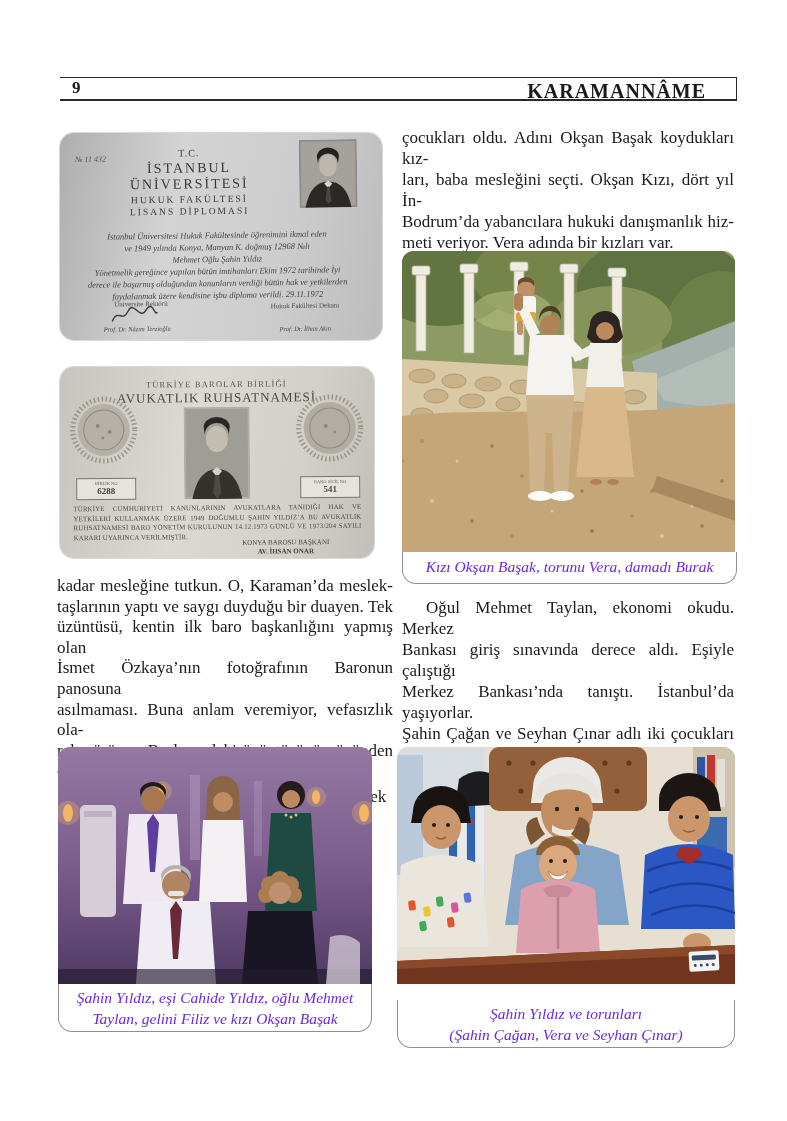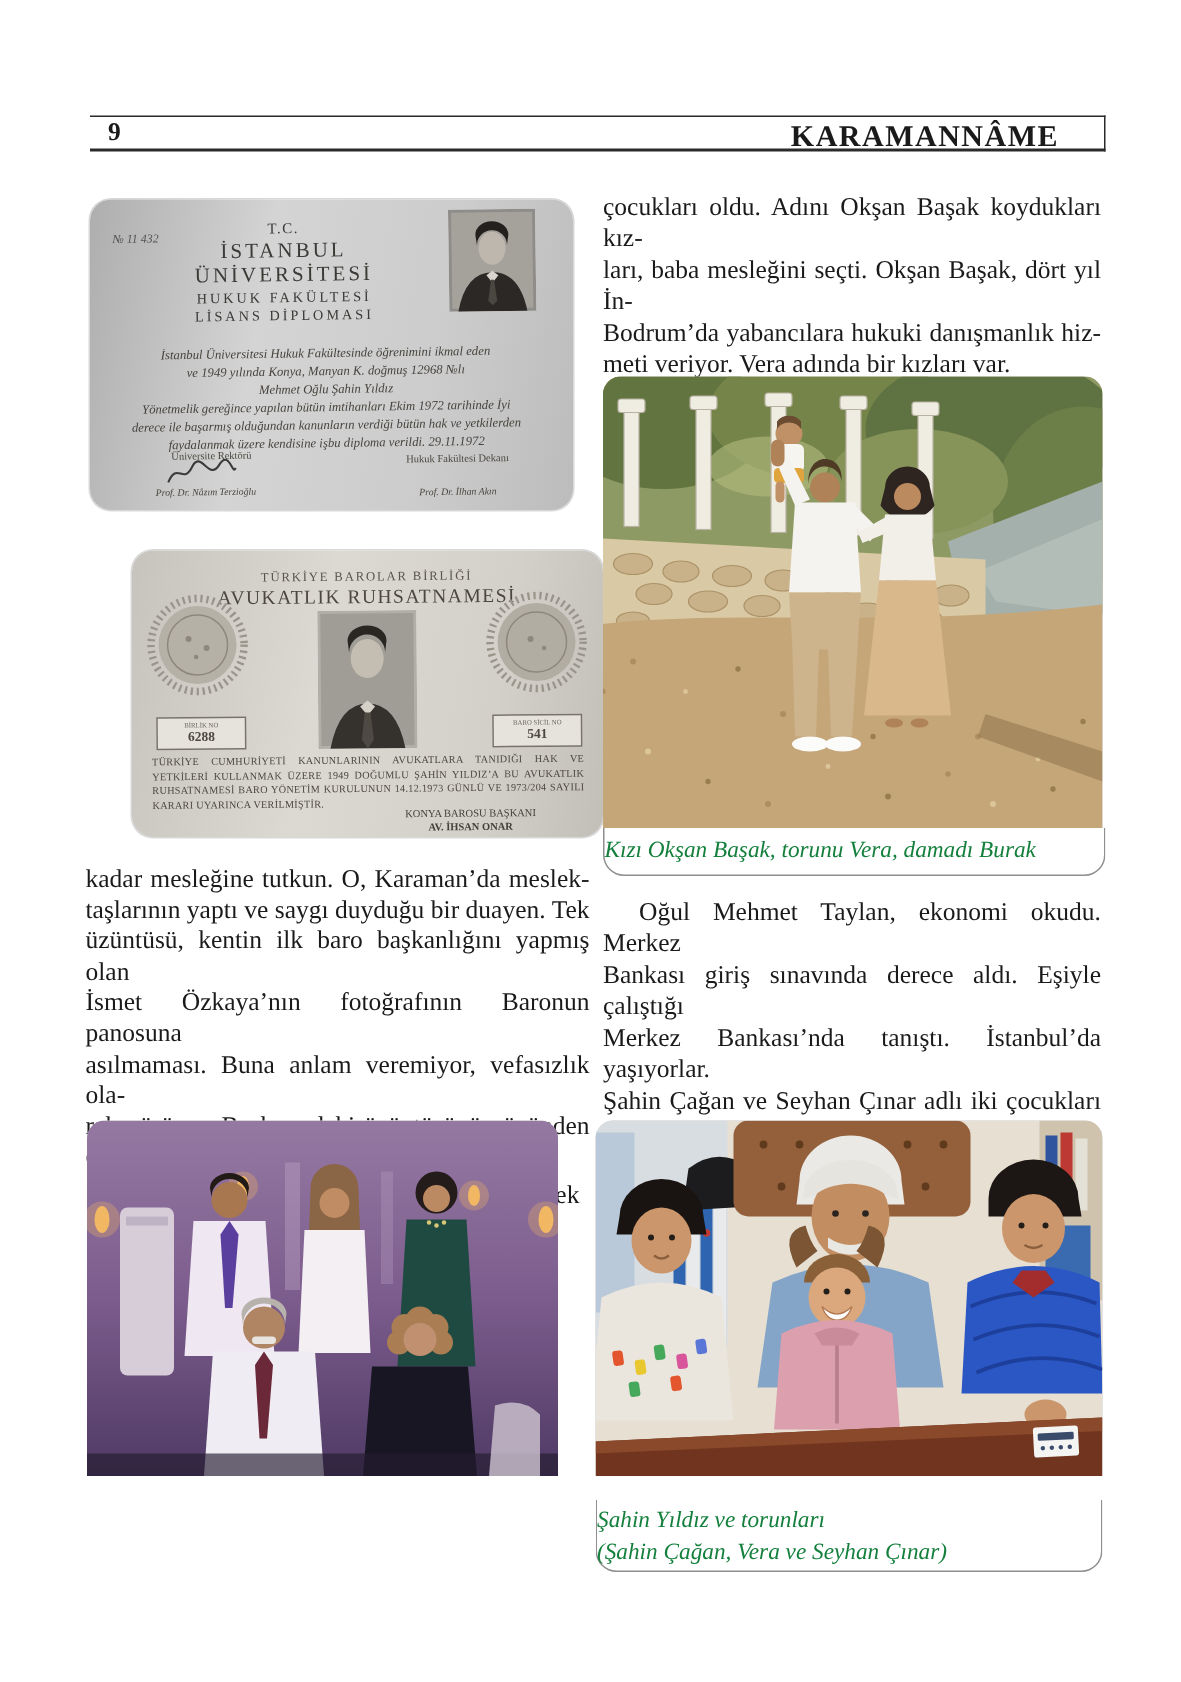--- a/index.html
+++ b/index.html
@@ -10,21 +10,21 @@
   .hline{position:absolute;background:#2a2a2a;}
   .pagenum{position:absolute;left:72px;top:78px;font-size:17px;font-weight:bold;}
   .ptitle{position:absolute;right:81px;top:80px;font-size:20px;font-weight:bold;letter-spacing:1px;}
 
   
   .doc{position:absolute;border-radius:14px;overflow:hidden;box-shadow:0 0 0 1px #d8d8d8;}
   .doc-inner{position:absolute;inset:0;transform:rotate(-0.8deg);}
   .doc1{left:60px;top:133px;width:322px;height:207px;
         background:linear-gradient(100deg,#aeaeae,#d4d4d4 35%,#cccccc 70%,#bcbcbc);}
   .doc2{left:60px;top:367px;width:314px;height:191px;
-        background:linear-gradient(100deg,#c7c4be,#dcd9d3 40%,#d3d0c9 75%,#c2bfb8);margin-left:28px;}
+        background:linear-gradient(100deg,#c7c4be,#dcd9d3 40%,#d3d0c9 75%,#c2bfb8);}
   .d-abs{position:absolute;}
   .d-center{text-align:center;}
   .preline{white-space:pre-line;}
   .doc1 .d-no{left:16px;top:20px;font-size:8px;font-style:italic;color:#555;}
   .doc1 .d-heads{left:30px;top:14px;width:200px;color:#3c3a37;}
   .doc1 .d-t1{font-size:10px;letter-spacing:1px;}
   .doc1 .d-t2{font-size:14px;letter-spacing:2px;margin-top:2px;}
   .doc1 .d-t3{font-size:9.5px;letter-spacing:2px;margin-top:2px;}
   .doc1 .d-t4{font-size:9.5px;letter-spacing:2px;margin-top:2px;}
   .doc1 .d-body{left:14px;top:96px;width:286px;font-size:8.5px;line-height:12px;
@@ -53,21 +53,21 @@
 
   
   .photo{position:absolute;border-radius:12px 12px 0 0;overflow:hidden;background:#ccc;}
   .photo svg{display:block;width:100%;height:100%;}
   .ph-beach{left:402px;top:251px;width:333px;height:301px;}
   .ph-banquet{left:58px;top:747px;width:314px;height:237px;}
   .ph-office{left:397px;top:747px;width:338px;height:237px;}
 
   
   .capbox{position:absolute;border:1px solid #8f8f8f;border-top:none;border-radius:0 0 14px 14px;
-          text-align:left;font-style:italic;font-size:15.5px;color:#15803d;}
+          text-align:center;font-style:italic;font-size:15.5px;color:#6d28d9;}
   .cap-beach{left:402px;top:552px;width:333px;height:31px;line-height:29px;}
   .cap-banquet{left:58px;top:984px;width:314px;height:48px;line-height:21px;padding-top:3px;box-sizing:border-box;}
   .cap-office{left:397px;top:984px;width:338px;height:48px;line-height:21px;padding-top:3px;box-sizing:border-box;margin-top:16px;}
 
   
   .footer{position:absolute;left:57px;top:1042px;width:678px;display:flex;justify-content:center;}
   .fbar{width:1.5px;background:#555;}
   .ftext{padding:0 20px;font-size:15.5px;font-weight:bold;font-style:italic;line-height:30px;letter-spacing:.3px;}
 </style>
 </head>
@@ -170,21 +170,21 @@
         <div class="jline last">okudum diyebilirim.</div>
       </div>
     <div class="para">
         <div class="jline last indent">Cahide-Şahin Yıldız çiftinin bir kız bir erkek</div>
       </div>
   </div>
 
   <div class="textblock tb-r1">
     <div class="para">
         <div class="jline">çocukları oldu. Adını Okşan Başak koydukları kız-</div>
-        <div class="jline">ları, baba mesleğini seçti. Okşan Başak, dört yıl İn-</div>
+        <div class="jline">ları, baba mesleğini seçti. Okşan Kızı, dört yıl İn-</div>
         <div class="jline">Bodrum’da yabancılara hukuki danışmanlık hiz-</div>
         <div class="jline last">meti veriyor. Vera adında bir kızları var.</div>
       </div>
   </div>
 
   <div class="photo ph-beach">
     <svg viewBox="0 0 333 301" preserveAspectRatio="none">
       <rect width="333" height="301" fill="#c9ac83"></rect>
       <rect width="333" height="135" fill="#8e9a63"></rect>
       <ellipse cx="40" cy="30" rx="70" ry="45" fill="#62743f"></ellipse>
@@ -347,20 +347,22 @@
         <circle cx="-14" cy="-30" r="8" fill="#aa7d52"></circle>
           <circle cx="14" cy="-30" r="8" fill="#aa7d52"></circle>
         <circle cx="0" cy="-44" r="10" fill="#aa7d52"></circle>
         <circle cx="0" cy="-32" r="11" fill="#c09070"></circle>
         <path d="M-32,-14 L32,-14 L38,59 L-38,59 Z" fill="#191624"></path>
       </g>
       <rect y="222" width="314" height="15" fill="#241b30" opacity=".65"></rect>
       <path d="M272,190 q18,-6 30,6 l0,41 l-34,0 Z" fill="#cfc6d2" opacity=".8"></path>
     </svg>
   </div>
+  <div class="capbox cap-banquet preline">Şahin Yıldız, eşi Cahide Yıldız, oğlu Mehmet
+Taylan, gelini Filiz ve kızı Okşan Başak</div>
 
   <div class="photo ph-office">
     <svg viewBox="0 0 338 237" preserveAspectRatio="none">
       <rect width="338" height="237" fill="#e6dfd2"></rect>
       <rect x="0" y="0" width="88" height="150" fill="#d8dde2"></rect>
       <rect x="0" y="8" width="26" height="120" fill="#b9c9da"></rect>
       <g>
         <rect x="52" y="58" width="8" height="90" fill="#2e64b0"></rect>
           <rect x="61" y="58" width="8" height="90" fill="#e8eaec"></rect>
         <rect x="70" y="58" width="8" height="90" fill="#2e64b0"></rect>

